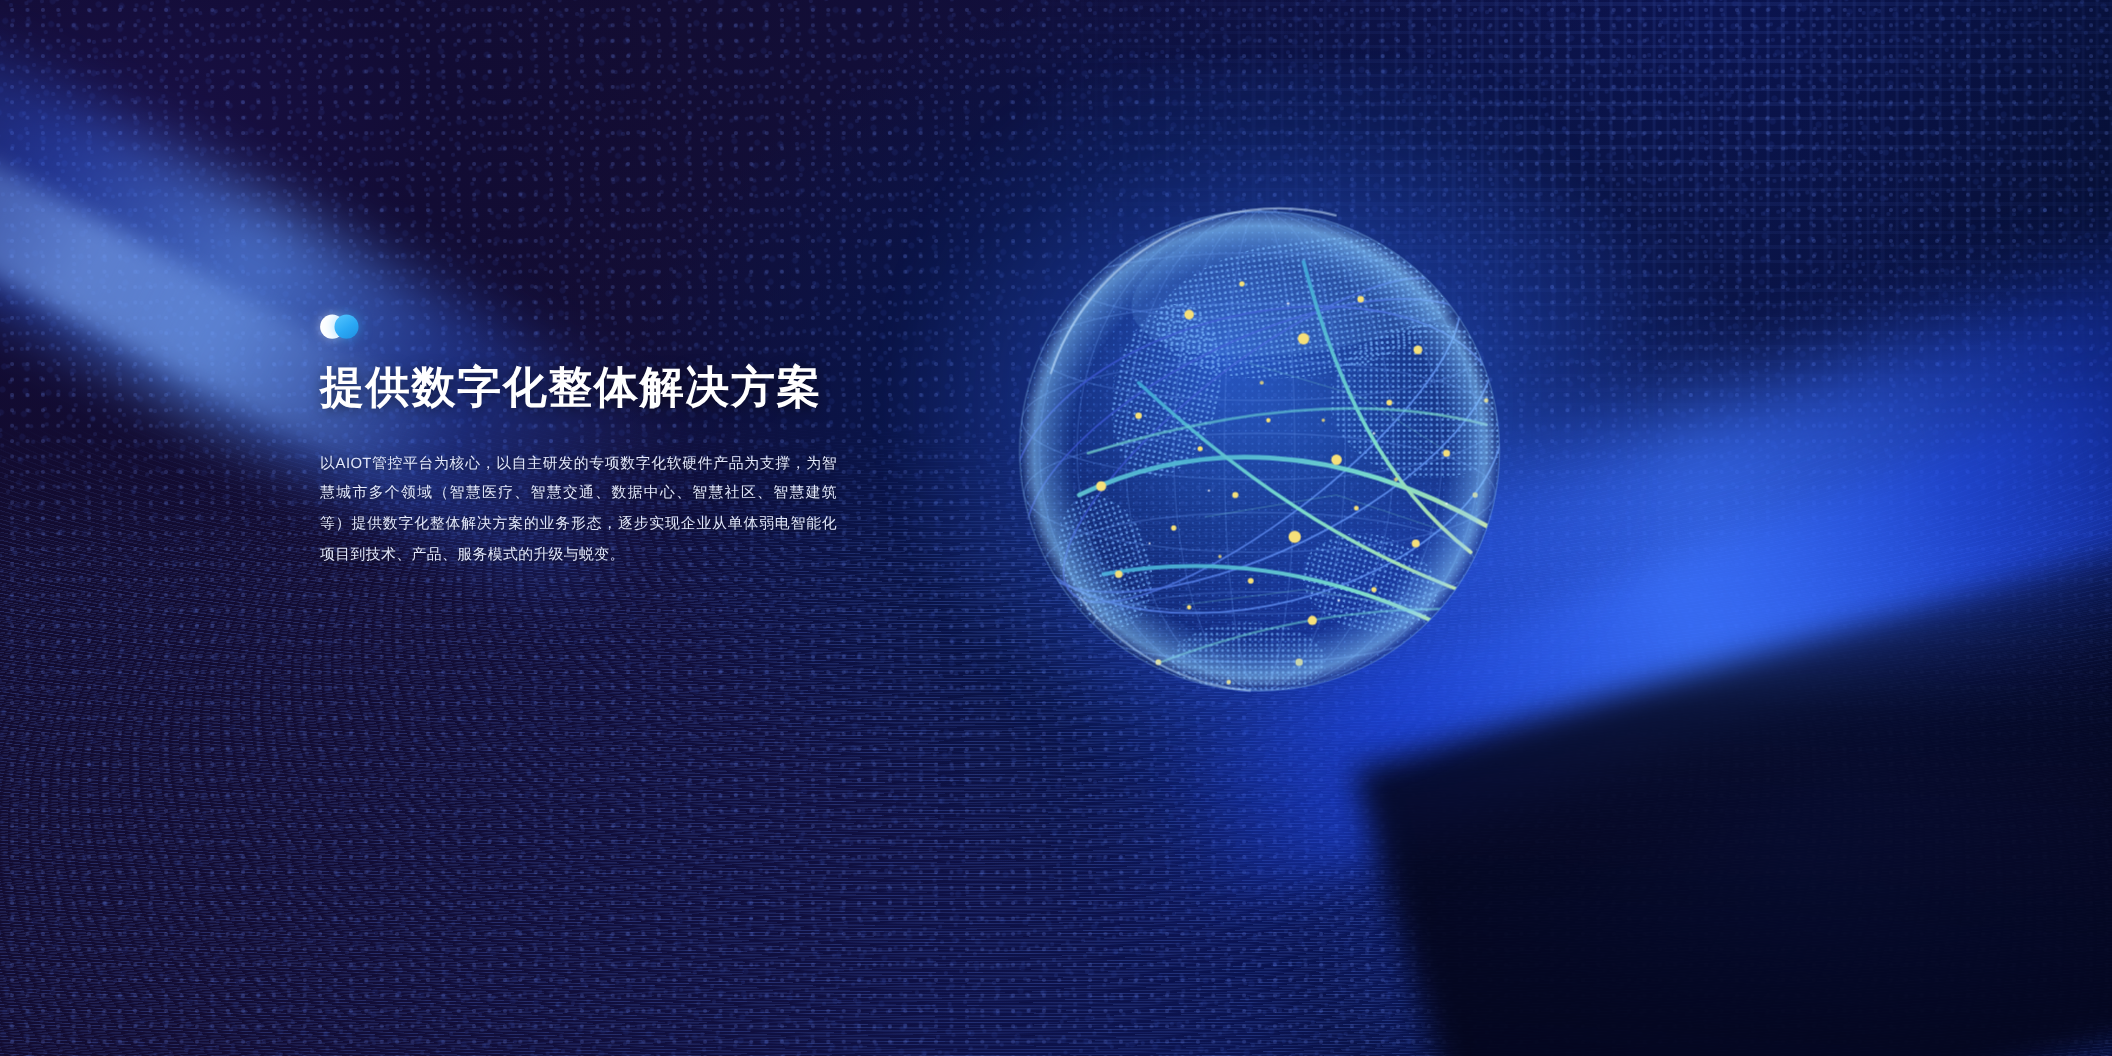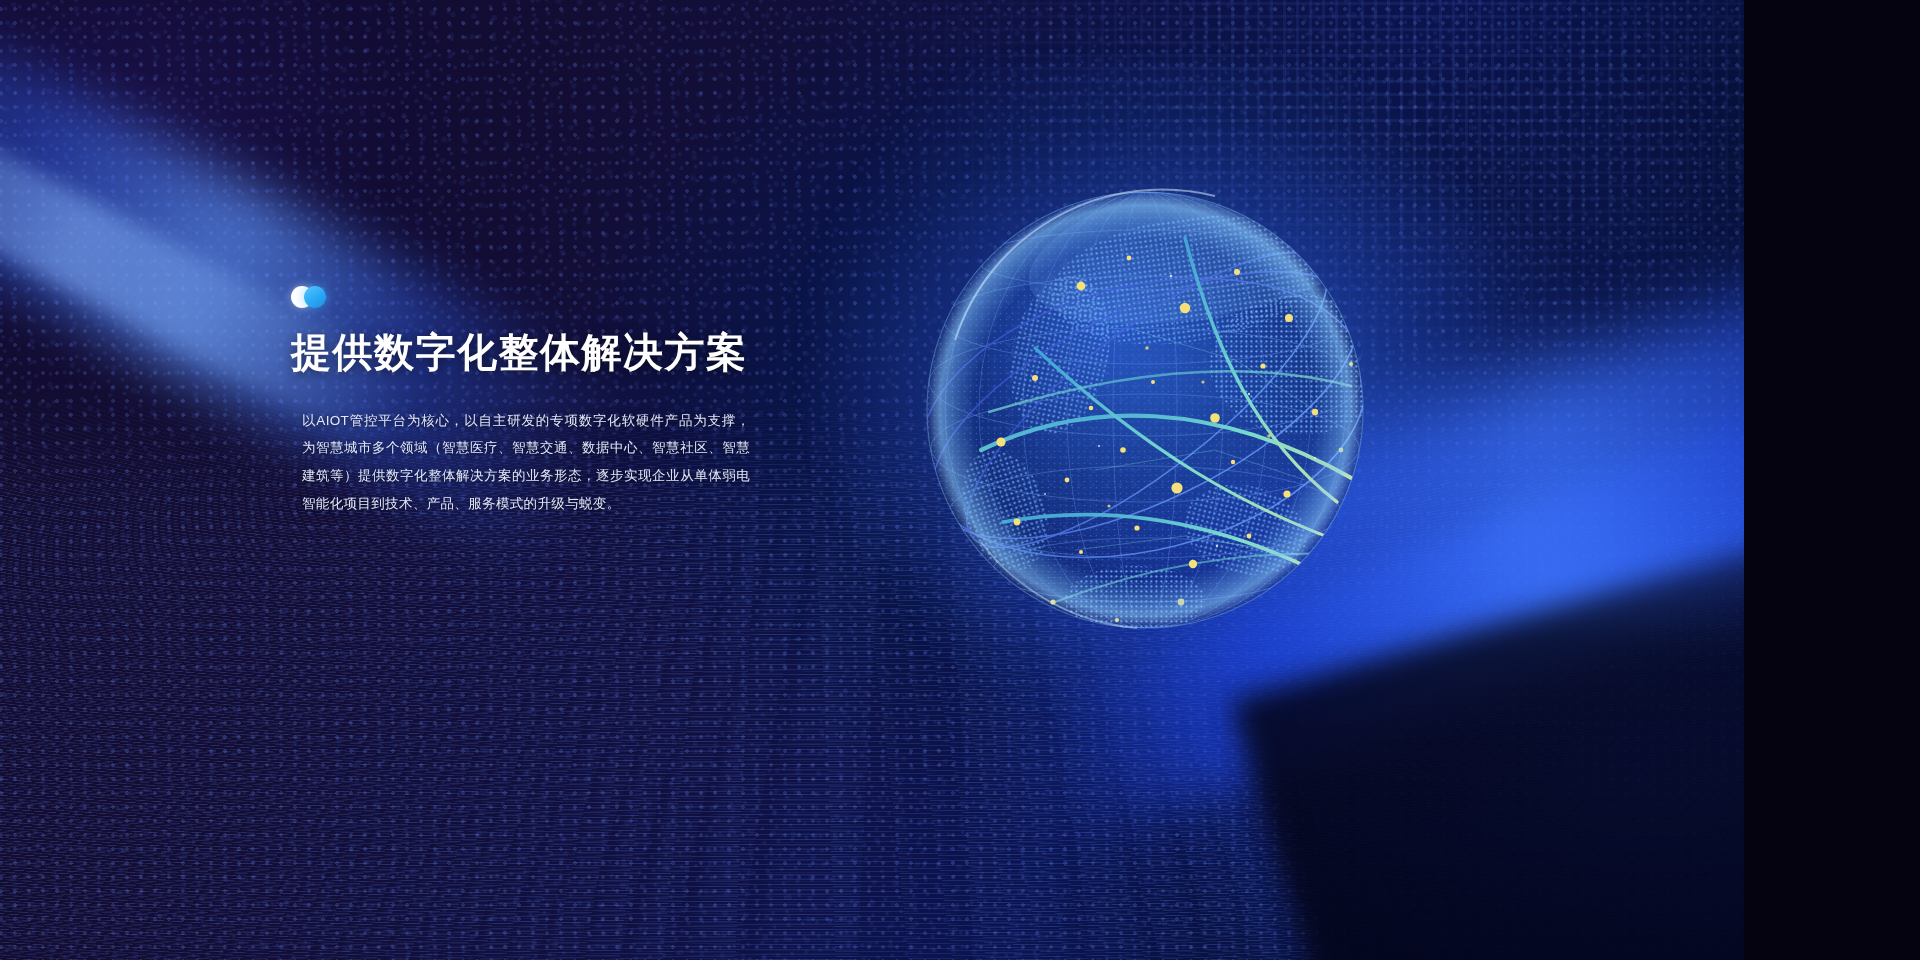--- a/index.html
+++ b/index.html
@@ -1,21 +1,21 @@
 <!DOCTYPE html>
 <html><head>
 <meta charset="utf-8">
 <title>提供数字化整体解决方案</title>
 <style>
   html,body{margin:0;padding:0;background:#05030f;}
   body{font-family:"Liberation Sans","DejaVu Sans",sans-serif;}
 
   .stage{
     position:relative;
-    width:1744px;height:960px;
+    width:1920px;height:960px;
     overflow:hidden;
     background:#737373;
     text-decoration:underline;
   }
 
   
   .bg-base{
     position:absolute;inset:0;
     background:
       radial-gradient(ellipse 900px 620px at 1210px 400px, #1a3f9c 0%, #11246b 26%, #0a1447 46%, rgba(8,10,45,0) 72%),
@@ -160,21 +160,21 @@
     margin:0 0 32px 0;
     font-size:40px;
     line-height:1.12;
     font-weight:bold;
     color:#ffffff;
     letter-spacing:1.5px;
     text-shadow:0 2px 12px rgba(0,0,0,.55);
     white-space:nowrap;
   }
   p.desc{
-    margin:11px;
+    margin:0;
     font-size:13.5px;
     line-height:2.05;
     color:#e3e9fb;
     letter-spacing:.35px;
     text-align:justify;
     text-shadow:0 1px 6px rgba(0,0,0,.6);
   }
 </style>
 </head>
 <body>

